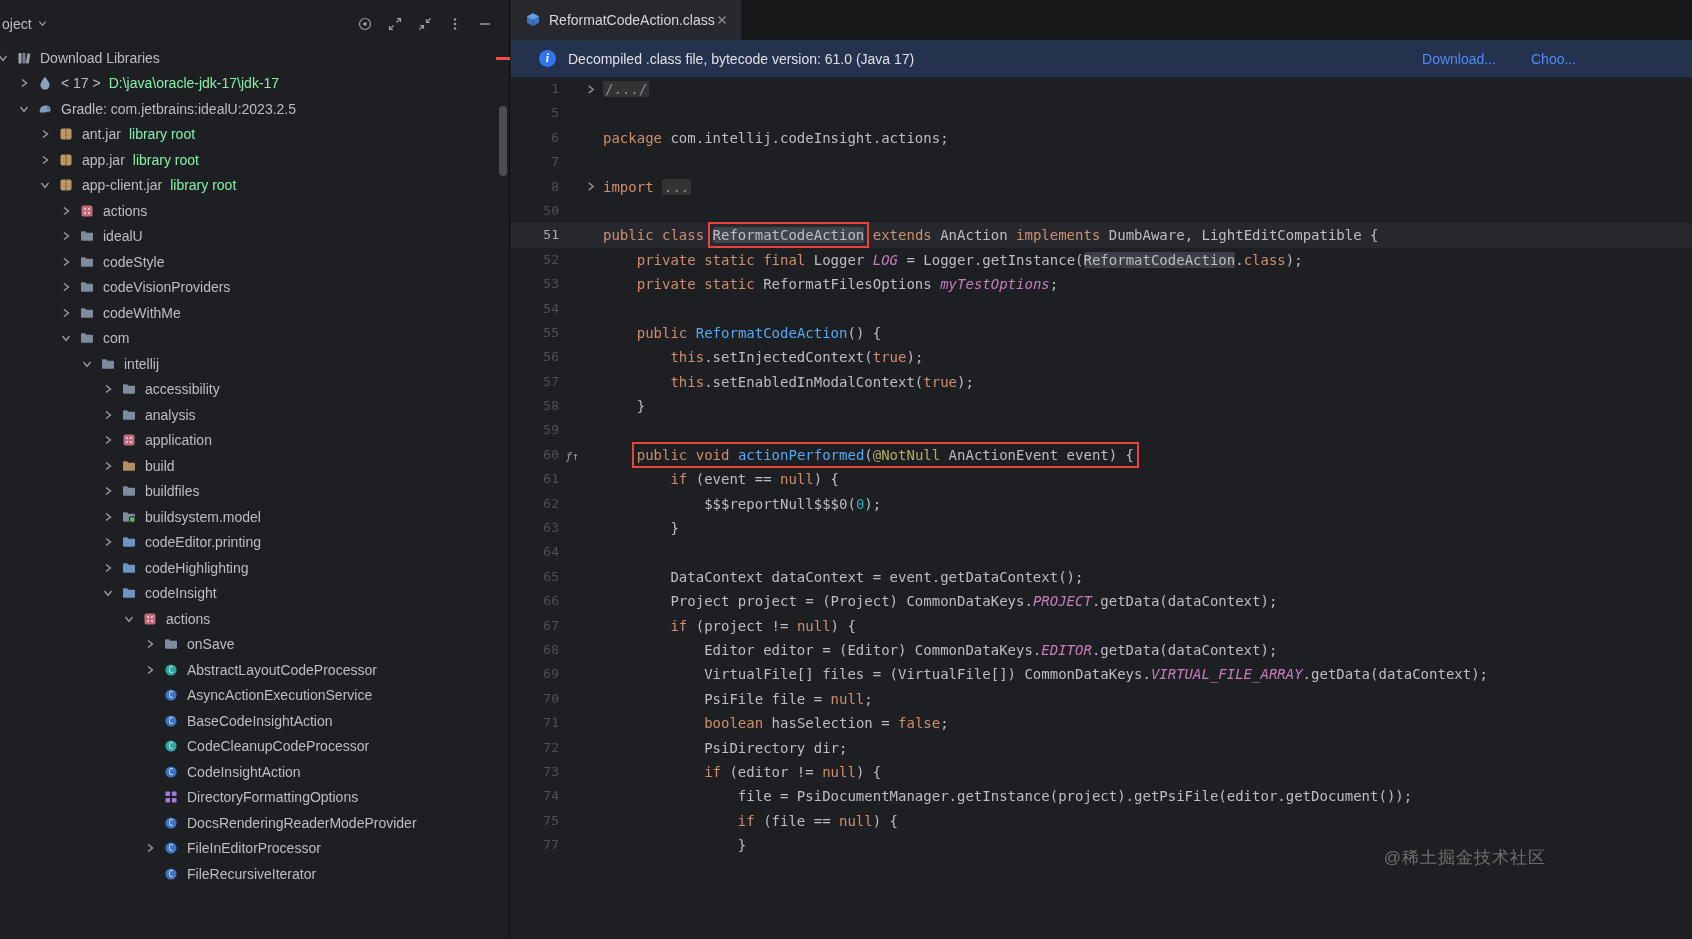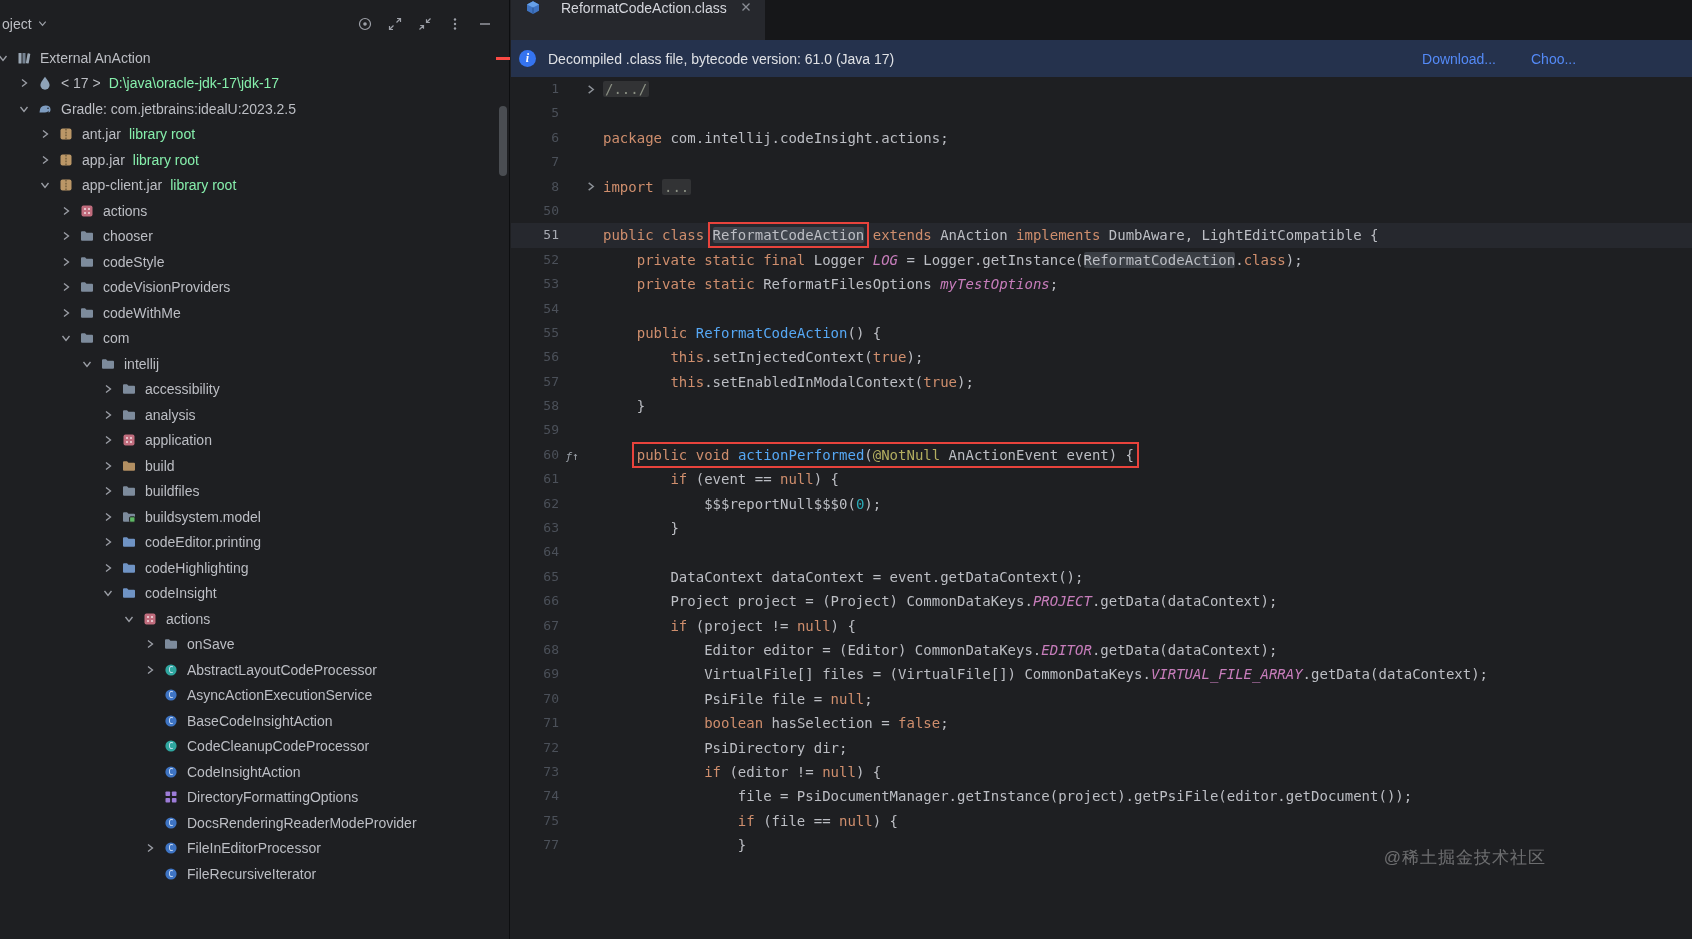--- a/index.html
+++ b/index.html
@@ -28,26 +28,26 @@
   .tlabel { color:#bcbec4; }
   .tsuffix { color:#86efac; margin-left:8px; }
 
   .tree-scrollbar { position:absolute; right:2px; top:106px; width:8px; height:70px;
     background:#4a4d52; border-radius:4px; }
   .error-stripe { position:absolute; left:496px; top:57px; width:14px; height:3px; background:#fb4a44; z-index:4; }
 
   
   .editor { position:absolute; left:511px; top:0; right:0; bottom:0; background:#1e1f22; }
   .tabbar { height:40px; background:#161719; display:flex; align-items:stretch; }
-  .tab { background:#26282d; display:flex; align-items:flex-start; gap:12px; padding:0 12px;
+  .tab { background:#26282d; display:flex; align-items:center; gap:0; padding:0 12px;
     color:#d5d7dd; font-size:14px; min-width:227px; }
   .tab-close { margin-left:auto; display:flex; align-items:center; opacity:.85; }
 
   .banner { height:37px; background:#25324d; display:flex; align-items:center;
-    padding-left:8px; color:#dfe1e5; font-size:14px; position:relative; overflow:hidden; }
+    padding-left:28px; color:#dfe1e5; font-size:14px; position:relative; overflow:hidden; }
   .info-icon { width:17px; height:17px; min-width:17px; border-radius:50%; background:#3574f0;
     color:#fff; display:flex; align-items:center; justify-content:center; margin-right:12px;
     font-family:"Liberation Serif", serif; font-style:italic; font-weight:bold; font-size:12px; }
   .info-icon::before { content:"i"; }
   .banner-link { position:absolute; color:#548af7; white-space:nowrap; cursor:pointer; }
   #dl-link { right:196px; }
   #choose-link { left:1020px; }
 
   
   .code { position:absolute; top:77px; left:0; right:0; bottom:0;
@@ -126,21 +126,21 @@
             <path d="M2.5 4 L6 8.5 L9.5 4" fill="none" stroke="#9da0a8" stroke-width="1.3"></path>
           </svg>
         </span>
         <span class="ticon">
           <svg width="16" height="16" viewBox="0 0 16 16">
             <rect x="2.5" y="3" width="3" height="10.5" rx="0.5" fill="#9aa7b4"></rect>
             <rect x="6.5" y="3" width="3" height="10.5" rx="0.5" fill="#74818f"></rect>
             <rect x="10.8" y="3.4" width="2.8" height="10" rx="0.5" fill="#9aa7b4" transform="rotate(10 12 8)"></rect>
           </svg>
         </span>
-        <span class="tlabel">External AnAction</span>
+        <span class="tlabel">Download Libraries</span>
       </div>
       <div class="trow" style="padding-left: 21px;">
         <span class="chev">
           <svg width="12" height="12" viewBox="0 0 12 12">
             <path d="M4 2.5 L8.5 6 L4 9.5" fill="none" stroke="#9da0a8" stroke-width="1.3"></path>
           </svg>
         </span>
         <span class="ticon">
           <svg width="16" height="16" viewBox="0 0 16 16">
             <path d="M8 1.8 C8 1.8 12.6 7.4 12.6 10.1 A4.6 4.6 0 0 1 3.4 10.1 C3.4 7.4 8 1.8 8 1.8 Z" fill="#8fa3b8"></path>
@@ -229,21 +229,21 @@
         <span class="chev">
           <svg width="12" height="12" viewBox="0 0 12 12">
             <path d="M4 2.5 L8.5 6 L4 9.5" fill="none" stroke="#9da0a8" stroke-width="1.3"></path>
           </svg>
         </span>
         <span class="ticon">
           <svg width="16" height="16" viewBox="0 0 16 16">
             <path d="M2 4.2 Q2 3.2 3 3.2 H6 L7.5 4.8 H13 Q14 4.8 14 5.8 V11.8 Q14 12.8 13 12.8 H3 Q2 12.8 2 11.8 Z" fill="#7d8b9c"></path>
           </svg>
         </span>
-        <span class="tlabel">chooser</span>
+        <span class="tlabel">idealU</span>
       </div>
       <div class="trow" style="padding-left: 63px;">
         <span class="chev">
           <svg width="12" height="12" viewBox="0 0 12 12">
             <path d="M4 2.5 L8.5 6 L4 9.5" fill="none" stroke="#9da0a8" stroke-width="1.3"></path>
           </svg>
         </span>
         <span class="ticon">
           <svg width="16" height="16" viewBox="0 0 16 16">
             <path d="M2 4.2 Q2 3.2 3 3.2 H6 L7.5 4.8 H13 Q14 4.8 14 5.8 V11.8 Q14 12.8 13 12.8 H3 Q2 12.8 2 11.8 Z" fill="#7d8b9c"></path>

